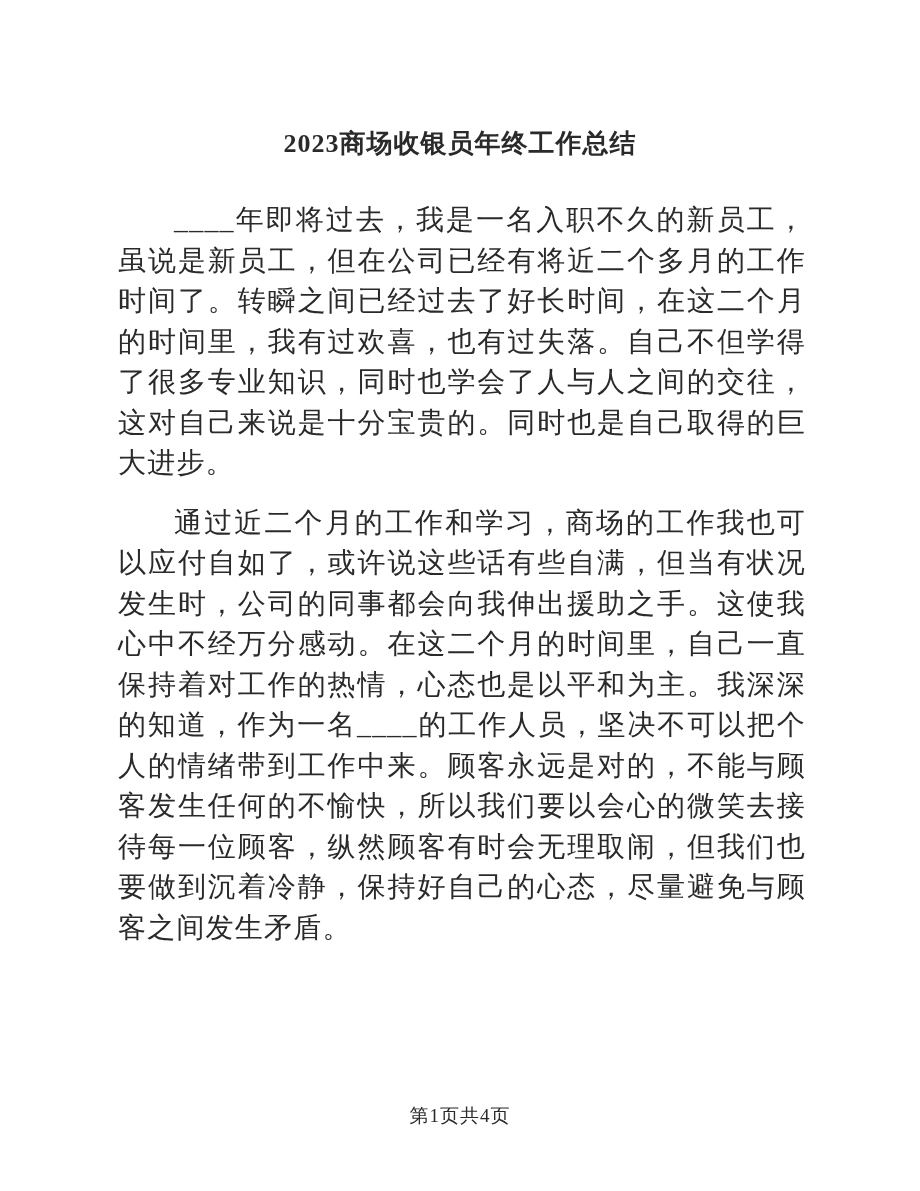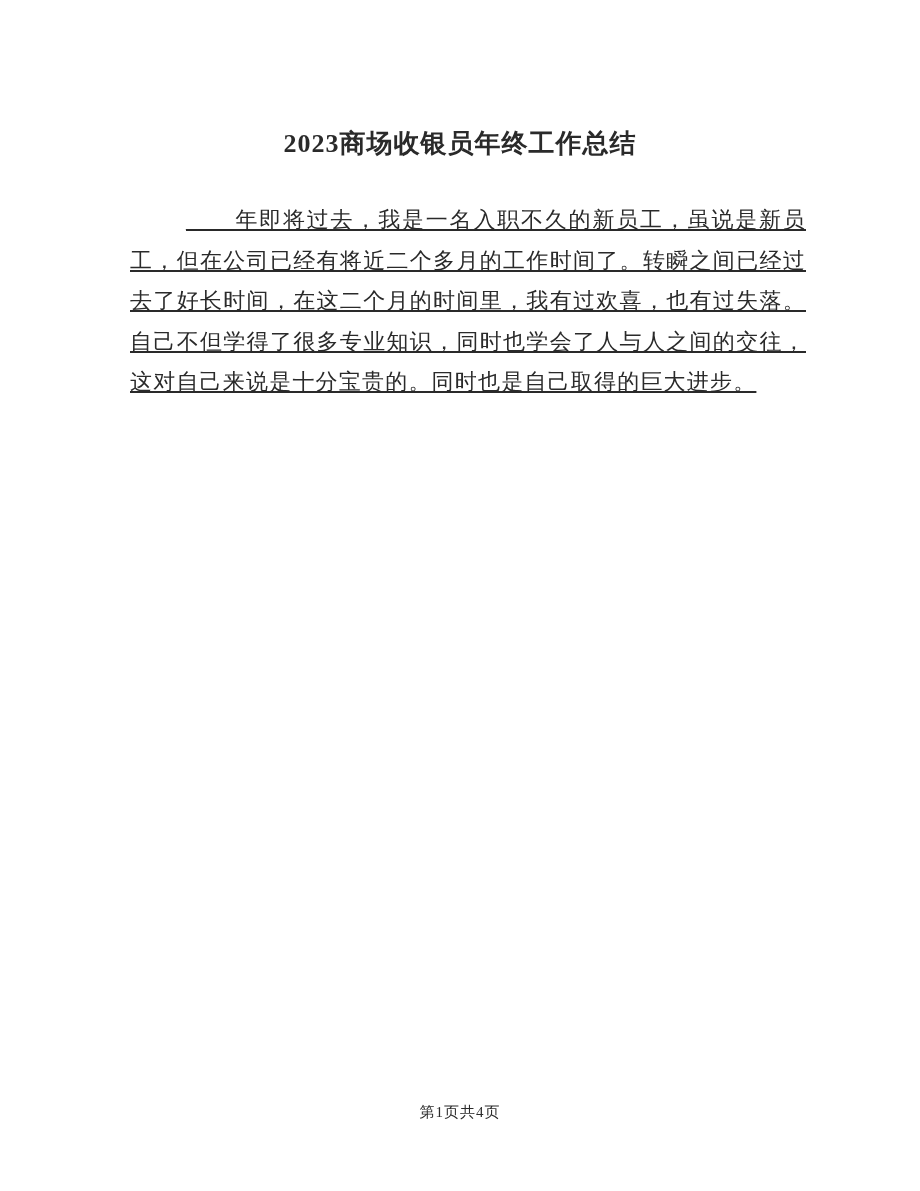--- a/index.html
+++ b/index.html
@@ -28,47 +28,47 @@
     line-height: 36px;
     font-weight: bold;
     text-align: center;
     letter-spacing: 1px;
     white-space: nowrap;
   }
   .doc-body {
     margin-top: 38px;
   }
   .para {
-    margin: 0 0 19px 16px;
-    font-size: 22px;
+    margin: 0 0 19px 4px;
+    font-size: 28px;
     line-height: 40.5px;
     letter-spacing: 1.2px;
     text-align: justify;
     text-indent: 56px;
     word-break: break-all;
-    text-decoration: underline;
   }
   .para:last-child {
     margin-bottom: 0;
   }
   .page-footer {
     position: absolute;
     left: 0;
     top: 1103px;
     width: 100%;
     text-align: center;
-    font-size: 15px;
+    font-size: 19px;
     letter-spacing: 1px;
     font-family: Liberation Serif, serif;
   }
 </style>
 </head>
 <body>
 
 <div class="page">
   <div class="content">
     <h1 class="doc-title">2023商场收银员年终工作总结</h1>
     <div class="doc-body">
       <p class="para">____年即将过去，我是一名入职不久的新员工，虽说是新员工，但在公司已经有将近二个多月的工作时间了。转瞬之间已经过去了好长时间，在这二个月的时间里，我有过欢喜，也有过失落。自己不但学得了很多专业知识，同时也学会了人与人之间的交往，这对自己来说是十分宝贵的。同时也是自己取得的巨大进步。</p>
+      <p class="para">通过近二个月的工作和学习，商场的工作我也可以应付自如了，或许说这些话有些自满，但当有状况发生时，公司的同事都会向我伸出援助之手。这使我心中不经万分感动。在这二个月的时间里，自己一直保持着对工作的热情，心态也是以平和为主。我深深的知道，作为一名____的工作人员，坚决不可以把个人的情绪带到工作中来。顾客永远是对的，不能与顾客发生任何的不愉快，所以我们要以会心的微笑去接待每一位顾客，纵然顾客有时会无理取闹，但我们也要做到沉着冷静，保持好自己的心态，尽量避免与顾客之间发生矛盾。</p>
     </div>
   </div>
   <div class="page-footer">第1页共4页</div>
 </div>
 
 </body></html>

